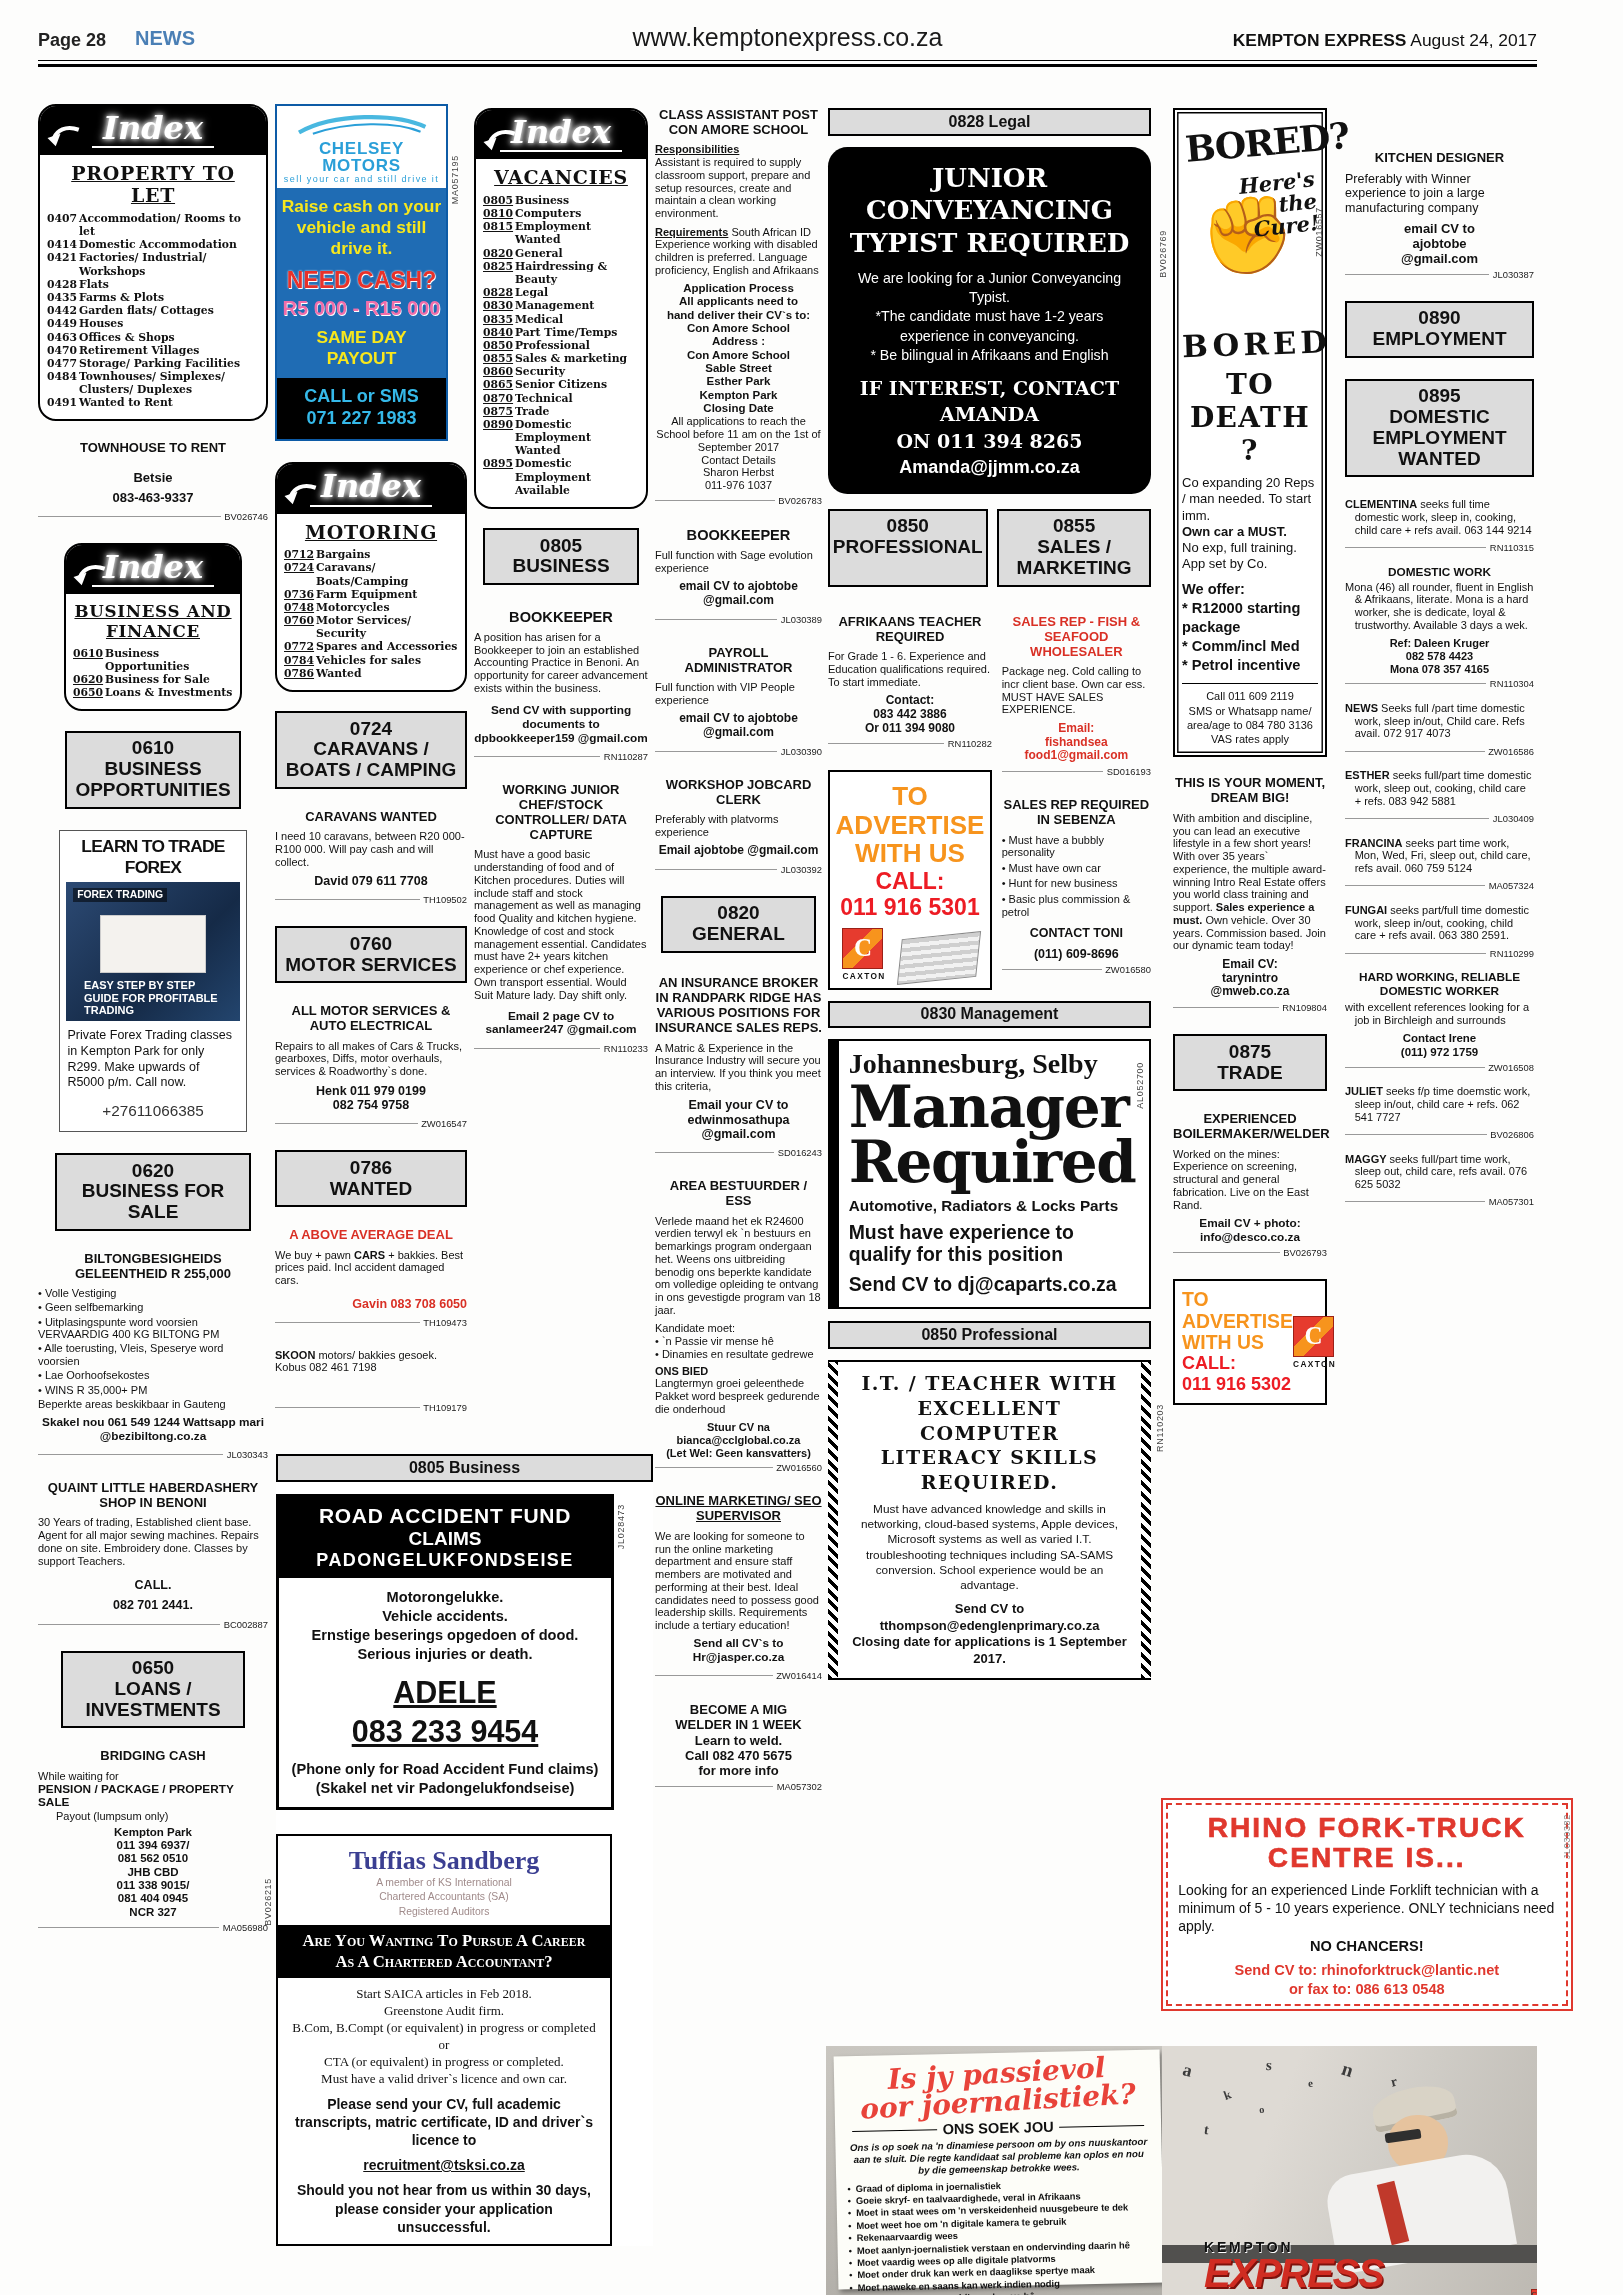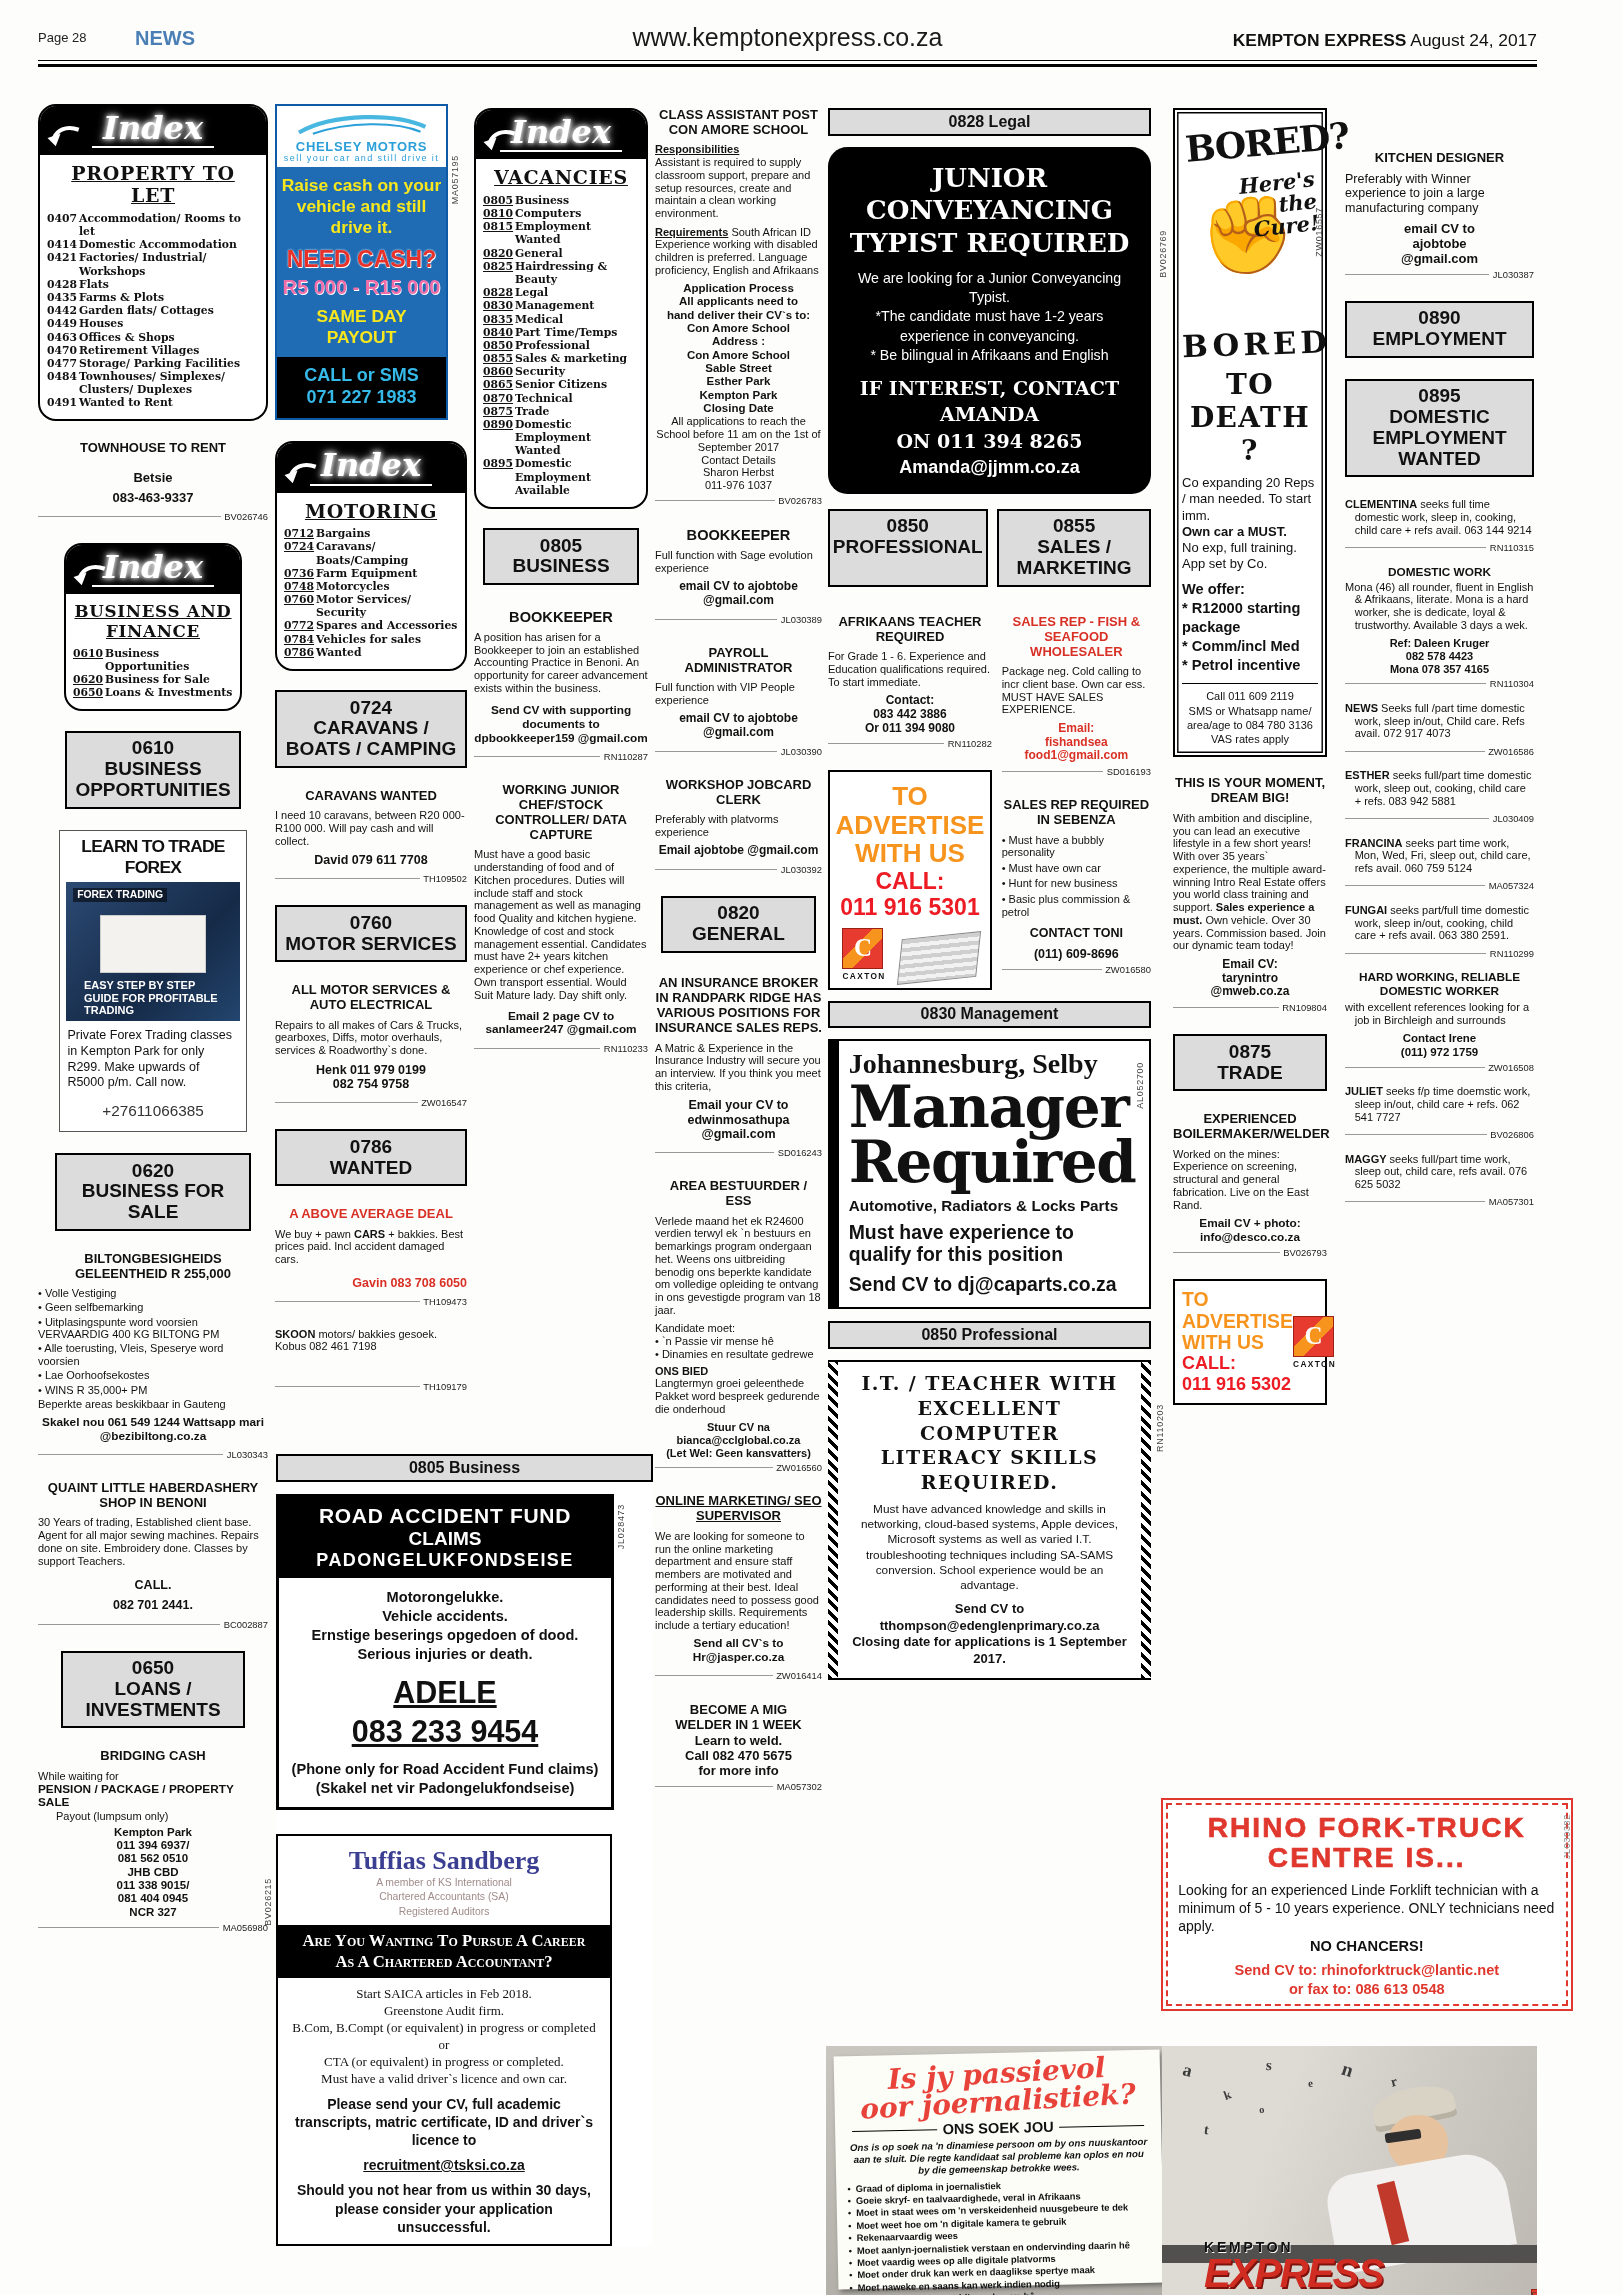--- a/index.html
+++ b/index.html
@@ -1,20 +1,20 @@
 <!DOCTYPE html>
 <html style="font-size:11px"><head>
 <meta charset="utf-8">
 <style>
   html,body{margin:0;padding:0;}
   body{width:1624px;height:2295px;position:relative;background:#fdfdfc;font-family:"Liberation Sans",sans-serif;color:#111;overflow:hidden;}
   .col{position:absolute;}
   
   .hdr{position:absolute;left:38px;top:26px;width:1499px;height:30.5px;}
-  .hdr .pg{position:absolute;left:0;top:4.2px;font-size:13px;color:#222;}
+  .hdr .pg{position:absolute;left:0;top:4.2px;font-size:18px;color:#222;font-weight:bold;}
   .hdr .sec{position:absolute;left:97px;top:1.4px;font-size:20px;font-weight:bold;color:#4a7fb5;}
   .hdr .site{position:absolute;left:50%;transform:translateX(-50%);top:-2.8px;font-size:25px;color:#1a1a1a;}
   .hdr .paper{position:absolute;right:0;top:4.2px;font-size:17.4px;color:#111;}
   .hdr .paper b{font-weight:bold;}
   .rule{position:absolute;left:38px;top:60px;width:1499px;height:2.8px;border-top:1.4px solid #000;border-bottom:3.5px solid #000;}
   
   .idx{border:2.8px solid #000;border-radius:18px;background:#fff;overflow:hidden;margin-bottom:19.4px;position:relative;}
   .idx-head{background:#000;text-align:center;padding:5.6px 4.2px 7px;position:relative;}
   .idx-logo{font-family:"DejaVu Serif",serif;font-style:italic;font-weight:bold;color:#fff;font-size:32px;line-height:1;display:inline-block;border-bottom:2.8px solid #fff;padding:0 11px 2.8px;text-shadow:0 0 4.9px #fff,0 0 9.7px #fff;}
   .idx-arrow{position:absolute;left:5.6px;bottom:7px;width:36px;height:23.6px;}
@@ -33,21 +33,21 @@
   .ctr{text-align:center;}
   .bld{font-weight:bold;}
   .red{color:#d93025;}
   .refline{display:flex;align-items:center;margin-top:2.8px;}
   .refline .rl{flex:1;border-top:1px solid #999;margin-right:3.5px;}
   .refline .rc{font-size:9.4px;color:#222;}
   .vcode{position:absolute;writing-mode:vertical-rl;transform:rotate(180deg);font-size:9px;color:#444;letter-spacing:0.7px;}
   
   .chelsey{width:169px;border:2.1px solid #0d5ba6;background:#fff;margin-bottom:21px;position:relative;}
   .chelsey .top{background:#fff;padding:7px 5.6px 4.2px;text-align:center;position:relative;}
-  .chelsey .brand{color:#2a9fd8;font-weight:bold;font-size:13px;letter-spacing:0.7px;line-height:1;}
+  .chelsey .brand{color:#2a9fd8;font-weight:bold;font-size:17px;letter-spacing:0.7px;line-height:1;}
   .chelsey .tag{color:#2a9fd8;font-size:9px;letter-spacing:1.4px;}
   .chelsey .blue{background:#1f6cb4;text-align:center;padding:8.3px 4.2px;}
   .chelsey .y{color:#f8e71c;font-weight:bold;font-size:17.4px;line-height:1.2;}
   .chelsey .need{color:#e8312a;font-weight:bold;font-size:23px;text-shadow:0 0 2.1px #fff,0.7px 0.7px 0 #fff;margin-top:8.3px;}
   .chelsey .rng{color:#f06eaa;font-weight:bold;font-size:20px;text-shadow:0.7px 0.7px 0 #fff;margin:2.8px 0 7px;}
   .chelsey .pay{color:#f8e71c;font-weight:bold;font-size:17.4px;}
   .chelsey .blk{background:#000;text-align:center;padding:7px 2.8px 9.7px;}
   .chelsey .cy{color:#35b9e9;font-weight:bold;font-size:18px;line-height:1.25;}
   
   .forex{border:1.4px solid #555;background:#fff;padding:5.6px;margin-bottom:21px;}

